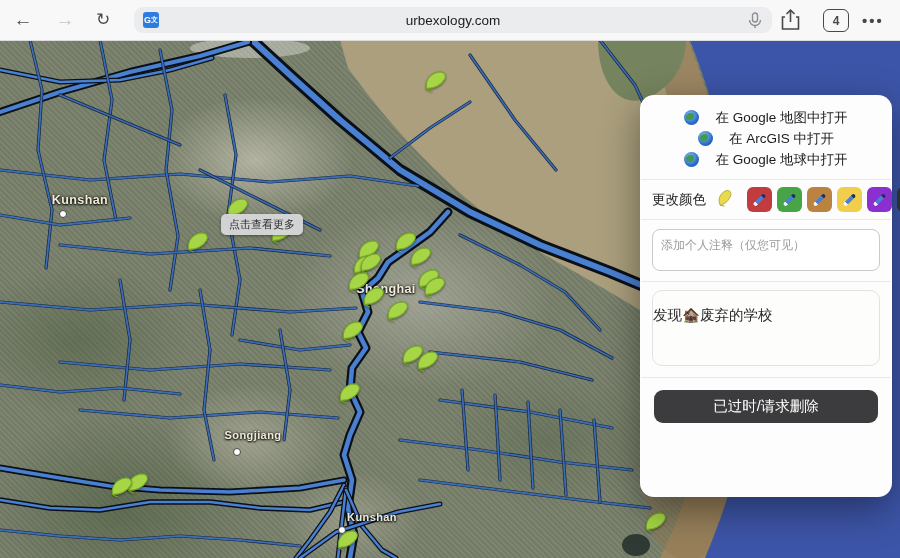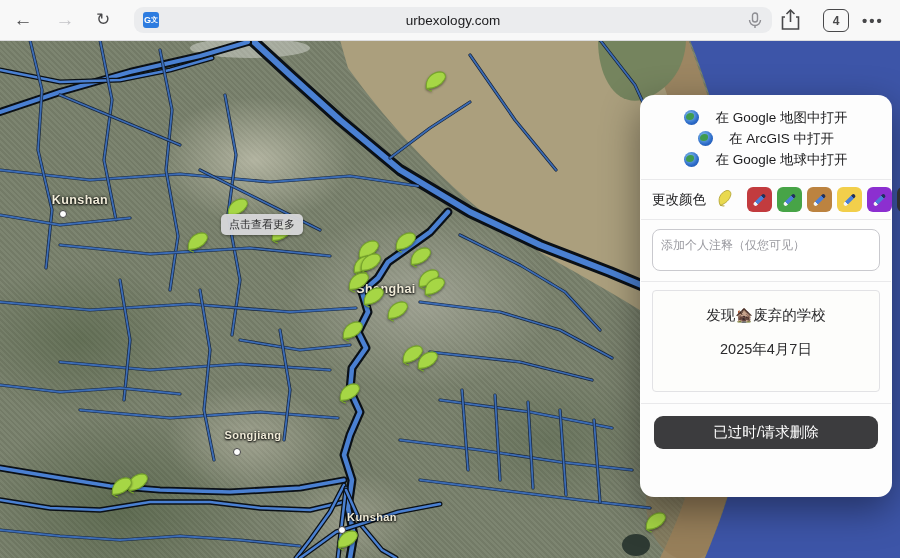--- a/index.html
+++ b/index.html
@@ -61,22 +61,22 @@
   .color-row{display:flex;align-items:center;padding:7px 10px 7px 12px;gap:8px;}
   .color-label{font-size:13.5px;color:#1c1c1e;margin-right:2px;white-space:nowrap;}
   .cur-leaf{margin-right:4px;transform:rotate(-18deg);}
   .swatch{width:25px;height:25px;border-radius:6px;display:flex;align-items:center;justify-content:center;flex:0 0 auto;cursor:pointer;}
   .pen{width:15px;height:4px;border-radius:2px;transform:rotate(-45deg);
     background:linear-gradient(90deg,#f5f5f5 0 3px,#4a7fd8 3px 12px,#20305c 12px);}
   .note{display:block;margin:9px 12px 10px 12px;width:228px;height:42px;box-sizing:border-box;
     border:1px solid #c9c9ce;border-radius:8px;padding:7px 8px;font-size:12px;resize:none;
     font-family:"Liberation Sans",sans-serif;color:#333;background:#fff;}
   .note::placeholder{color:#9a9aa0;}
-  .card{margin:8px 12px 0 12px;border:1px solid #e2e2e5;border-radius:4px;background:#fdfdfb;
-    height:102px;text-align:center;box-sizing:border-box;}
+  .card{margin:8px 12px 0 12px;border:1px solid #e2e2e5;border-radius:10px;background:#fdfdfb;
+    height:76px;box-sizing:border-box;}
   .card-title{font-size:14.5px;color:#2b2b2d;margin-top:15px;}
   .card-date{font-size:14.5px;color:#2b2b2d;margin-top:15px;}
   .btn{display:block;margin:12px 14px 0 14px;width:224px;height:33px;background:#3c3c3e;border:none;
     border-radius:9px;color:#fff;font-size:14.5px;font-family:"Liberation Sans",sans-serif;cursor:pointer;}
   .btn-div{margin-top:11px;}
 </style>
 </head>
 <body>
 <div id="app">
 
@@ -352,19 +352,18 @@
           <span class="swatch" style="background: rgb(46, 46, 48);">
             <span class="pen"></span>
           </span>
         </span>
     </div>
     <div class="divider"></div>
     <textarea class="note" placeholder="添加个人注释（仅您可见）" style=""></textarea>
     <div class="divider"></div>
     <div class="card">
       <div class="card-title">发现🏚️废弃的学校</div>
-      <div class="card-date">2025年4月7日</div>
     </div>
     <div class="divider btn-div"></div>
     <button class="btn">已过时/请求删除</button>
   </div>
 
 </div>
 
 </body></html>

